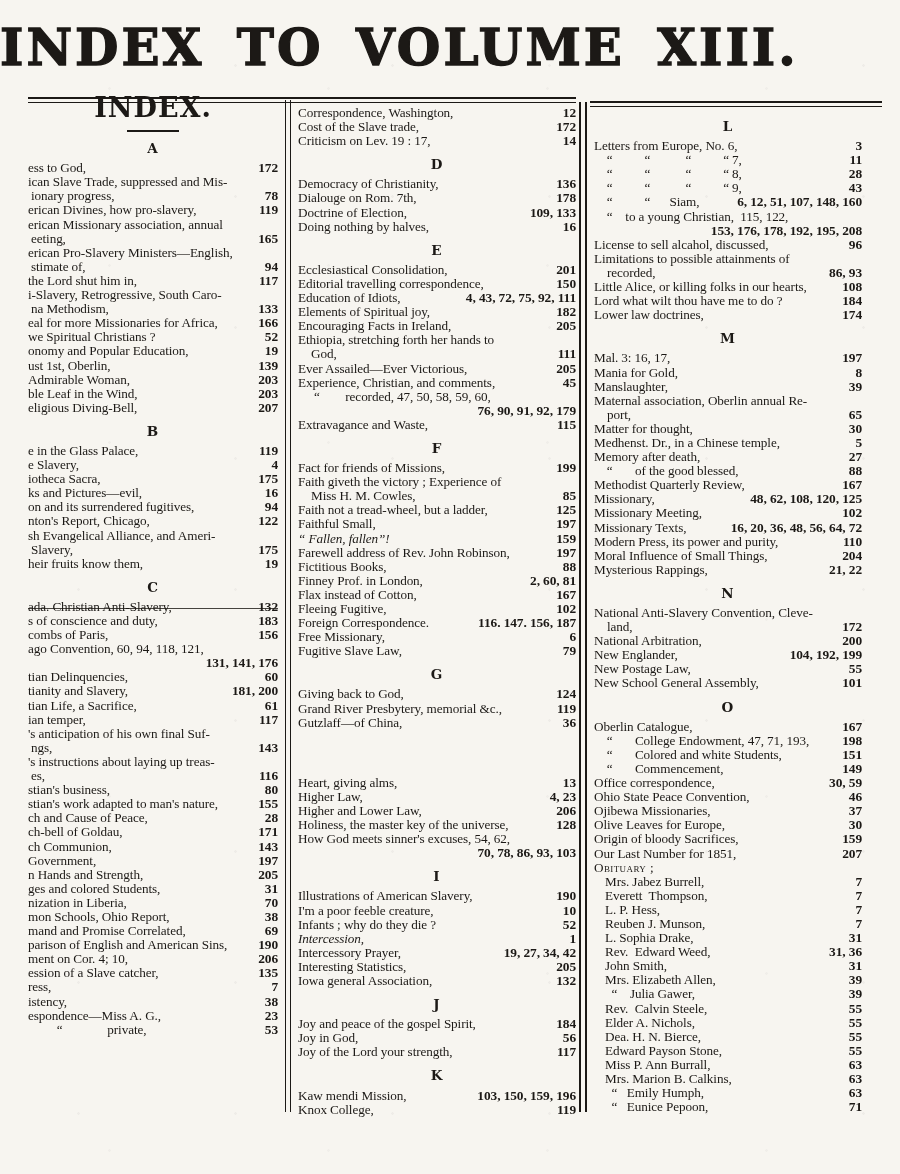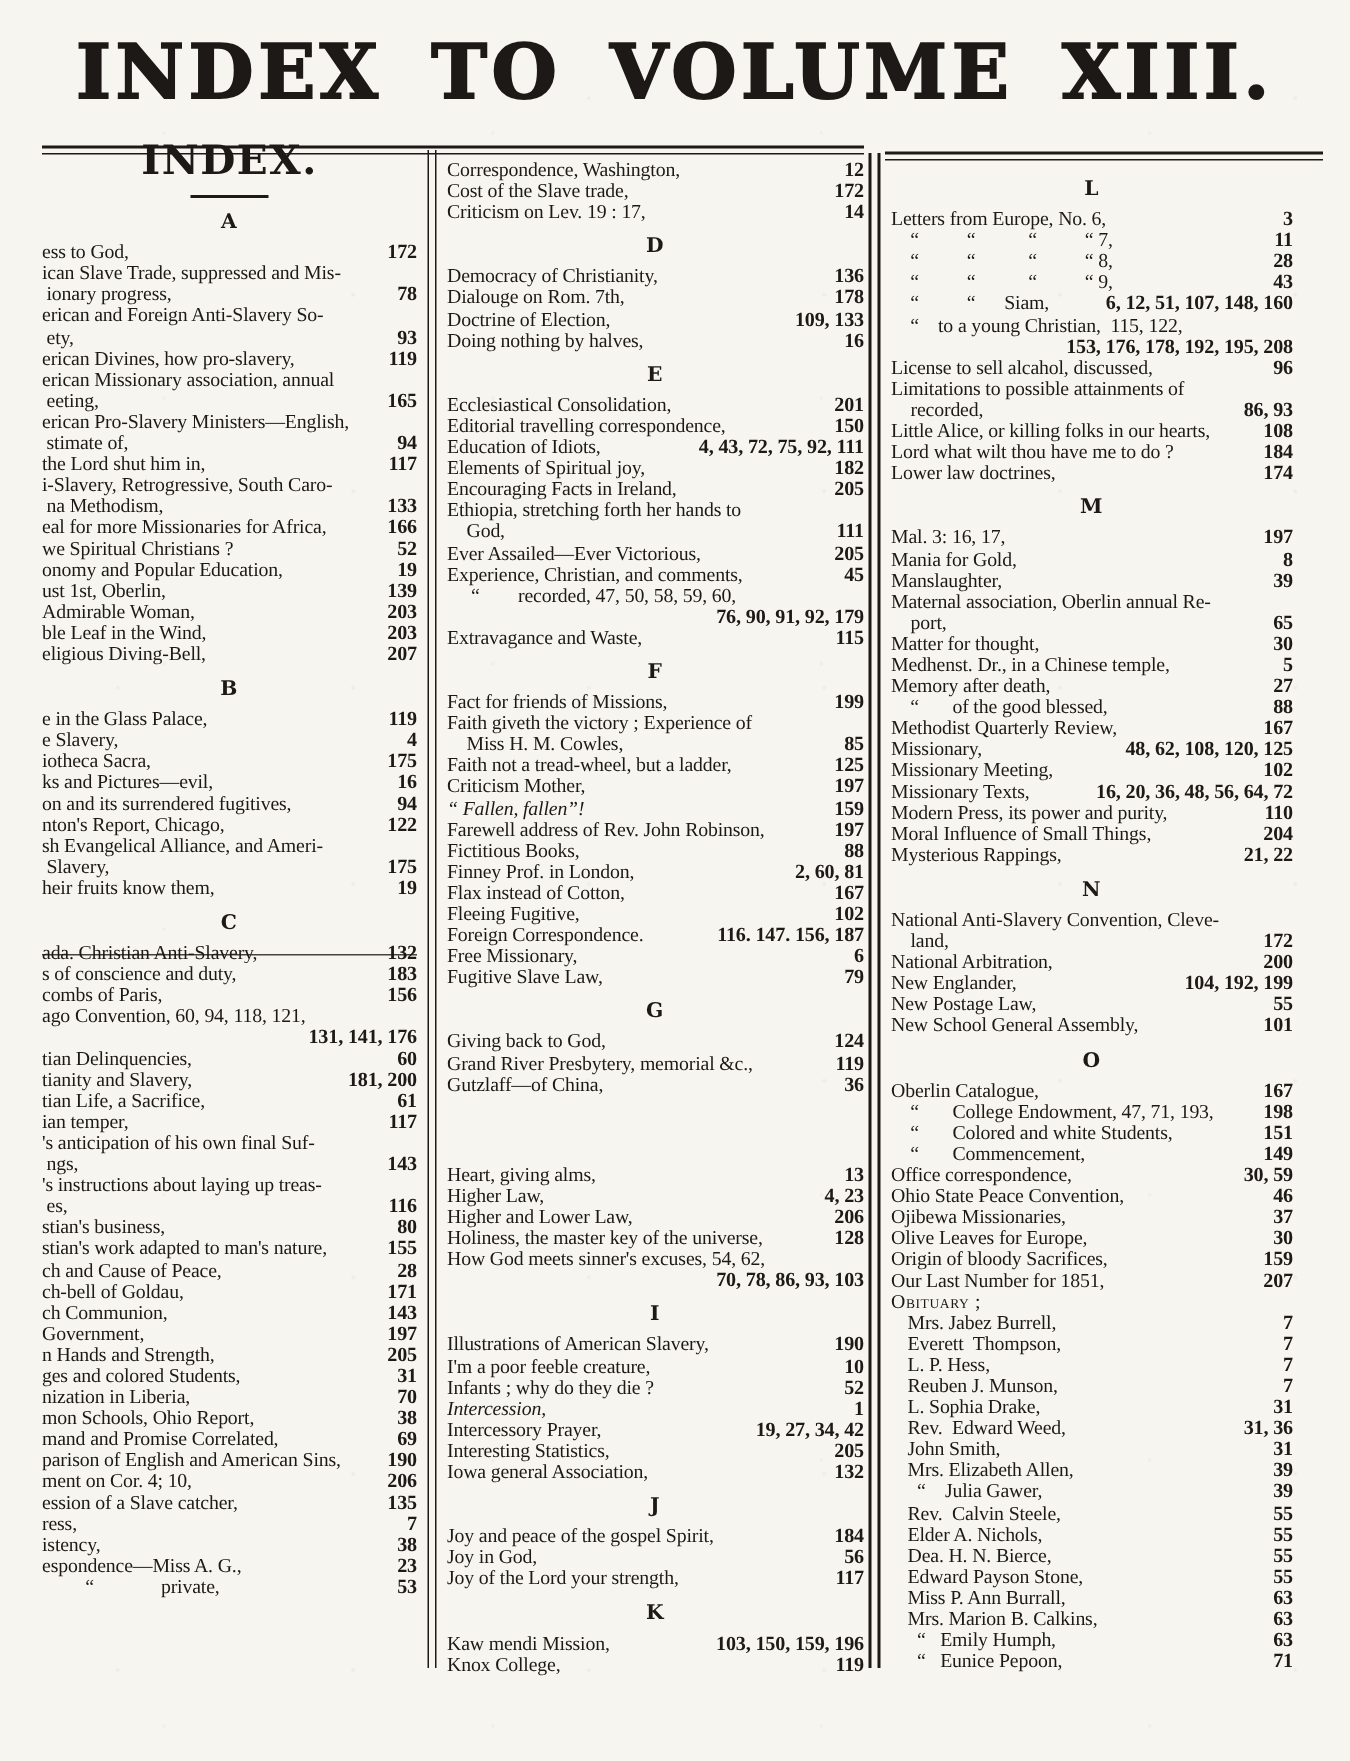--- a/index.html
+++ b/index.html
@@ -10,21 +10,21 @@
     background:
       radial-gradient(circle, rgba(60,50,40,.045) 0 1px, transparent 1.6px),
       radial-gradient(circle, rgba(60,50,40,.035) 0 1px, transparent 1.5px),
       var(--paper);
     background-size:157px 131px, 219px 177px, auto;
     color:var(--ink);
     font-family:"Liberation Serif", serif;
     overflow:hidden;
   }
   .main-title{
-    position:absolute; top:18px; left:0; width:100%; text-align:center;
+    position:absolute; top:18px; left:0; width:100%; text-align:left;
     font-family:"DejaVu Serif", serif; font-weight:bold;
     font-size:50px; letter-spacing:3px; word-spacing:12px;
     -webkit-text-stroke:1.3px var(--ink); margin:0;
   }
   .rule-double{ position:absolute; height:3px; border-top:2.2px solid var(--ink); border-bottom:1.4px solid var(--ink); }
   .rule-a{ left:28px; top:97px; width:548px; }
   .rule-b{ left:590px; top:101px; width:292px; }
   .vsep{ position:absolute; width:4px; border-left:1.6px solid var(--ink); border-right:1.6px solid var(--ink); }
   .vsep1{ left:285px; top:100px; height:1012px; }
   .vsep2{ left:579px; top:102px; height:1010px; border-left-width:2px; border-right-width:2px; }
@@ -73,30 +73,20 @@
           <span class="t">ican Slave Trade, suppressed and Mis-</span>
           <span class="p"></span>
         </div>
         <div class="entry-line cont">
           <span class="t">ionary progress,</span>
           <span class="p">78</span>
         </div>
       </div>
       <div class="entry">
         <div class="entry-line">
-          <span class="t">erican and Foreign Anti-Slavery So-</span>
-          <span class="p"></span>
-        </div>
-        <div class="entry-line cont">
-          <span class="t">ety,</span>
-          <span class="p">93</span>
-        </div>
-      </div>
-      <div class="entry">
-        <div class="entry-line">
           <span class="t">erican Divines, how pro-slavery,</span>
           <span class="p">119</span>
         </div>
       </div>
       <div class="entry">
         <div class="entry-line">
           <span class="t">erican Missionary association, annual</span>
           <span class="p"></span>
         </div>
         <div class="entry-line cont">
@@ -538,21 +528,21 @@
         </div>
       </div>
       <div class="entry">
         <div class="entry-line">
           <span class="t">Faith not a tread-wheel, but a ladder,</span>
           <span class="p">125</span>
         </div>
       </div>
       <div class="entry">
         <div class="entry-line">
-          <span class="t">Criticism Mother,</span>
+          <span class="t">Faithful Small,</span>
           <span class="p">197</span>
         </div>
       </div>
       <div class="entry ital">
         <div class="entry-line">
           <span class="t">“ Fallen, fallen”!</span>
           <span class="p">159</span>
         </div>
       </div>
       <div class="entry">

